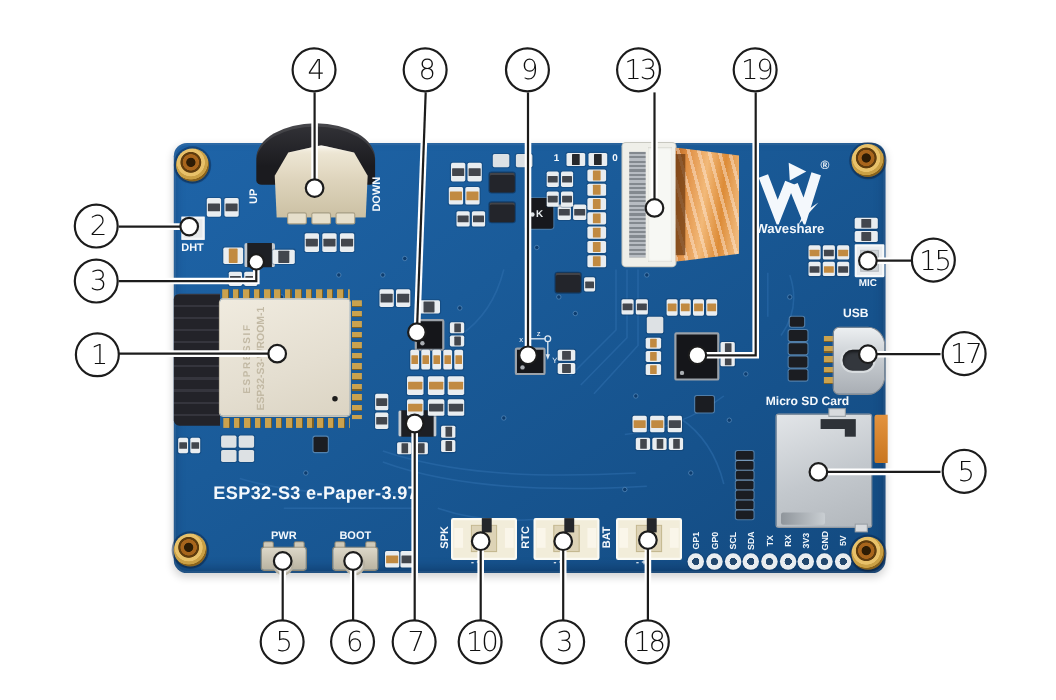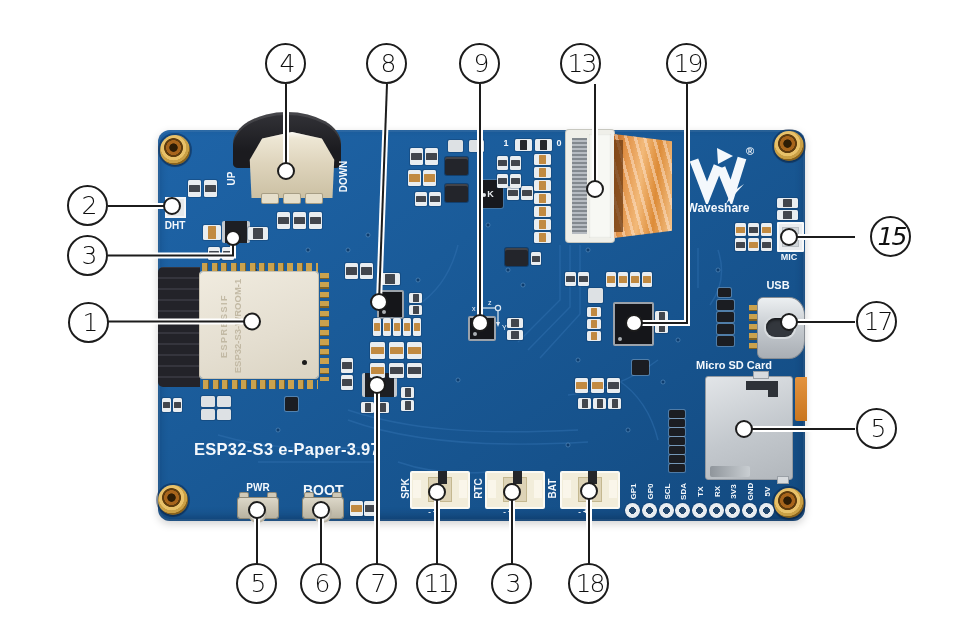--- a/index.html
+++ b/index.html
@@ -264,21 +264,21 @@
     </div>
 
     <div class="silk abs" style="left:28px;top:311px;width:202px;font-size:16.5px;letter-spacing:.3px;">ESP32-S3 e-Paper-3.97</div>
 
     <div class="silk abs" style="left:84px;top:353px;width:32px;font-size:10px;">PWR</div>
     <div class="tact-tab" style="left:82px;top:363px;"></div>
     <div class="tact-tab" style="left:110px;top:363px;"></div>
     <div class="tact" style="left:80px;top:368px;width:40px;height:20px;"></div>
     <div class="plunger" style="left:92px;top:376px;"></div>
 
-    <div class="silk abs" style="left:145px;top:353px;width:40px;font-size:14px;">BOOT</div>
+    <div class="silk abs" style="left:145px;top:353px;width:40px;font-size:10px;">BOOT</div>
     <div class="tact-tab" style="left:147px;top:363px;"></div>
     <div class="tact-tab" style="left:175px;top:363px;"></div>
     <div class="tact" style="left:145px;top:368px;width:40px;height:20px;"></div>
     <div class="plunger" style="left:157px;top:376px;"></div>
 
     <div class="silk vlabel abs" style="left:232px;top:353px;width:30px;height:11px;font-size:10px;">SPK</div>
     <div class="jst" style="left:252px;top:341px;width:56px;height:34px;">
       <div class="wingL"></div>
         <div class="wingR"></div>
         <div class="ctr"></div>
@@ -693,21 +693,21 @@
 
   <div class="callout" style="left:68px;top:302px;">1</div>
   <div class="callout" style="left:67px;top:185px;">2</div>
   <div class="callout" style="left:67px;top:235px;">3</div>
   <div class="callout" style="left:265px;top:43px;">4</div>
   <div class="callout" style="left:236px;top:563px;">5</div>
   <div class="callout" style="left:300px;top:563px;">6</div>
   <div class="callout" style="left:356px;top:563px;">7</div>
   <div class="callout" style="left:366px;top:43px;">8</div>
   <div class="callout" style="left:459px;top:43px;">9</div>
-  <div class="callout" style="left:416px;top:563px;">11</div>
+  <div class="callout" style="left:416px;top:563px;">10</div>
   <div class="callout" style="left:491px;top:563px;">3</div>
   <div class="callout" style="left:568px;top:563px;">18</div>
   <div class="callout" style="left:560px;top:43px;">13</div>
   <div class="callout" style="left:666px;top:43px;">19</div>
-  <div class="callout" style="left:870px;top:216px;font-style:italic;">15</div>
+  <div class="callout" style="left:828px;top:216px;">15</div>
   <div class="callout" style="left:856px;top:301px;">17</div>
   <div class="callout" style="left:856px;top:408px;">5</div>
 </div>
 
 </body></html>

